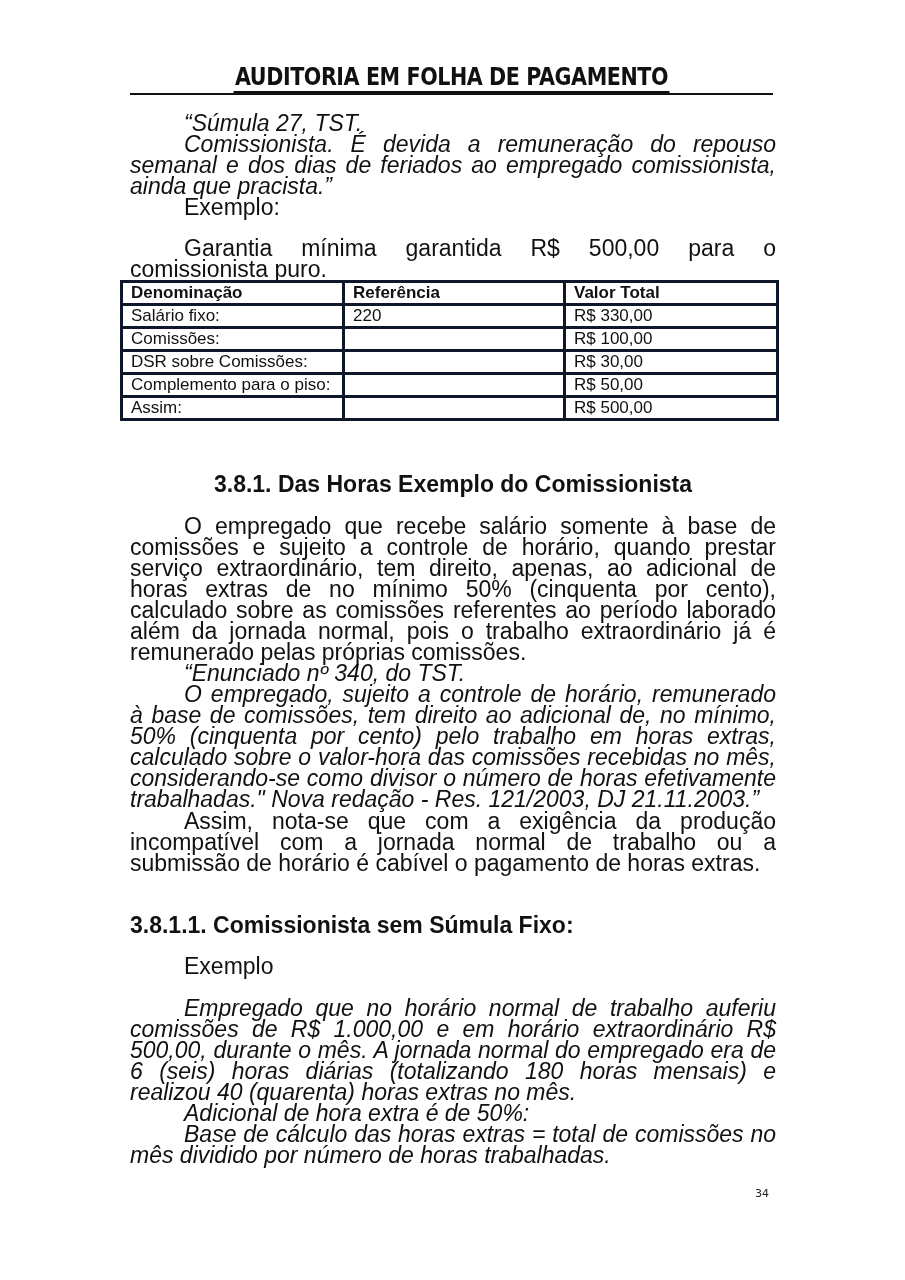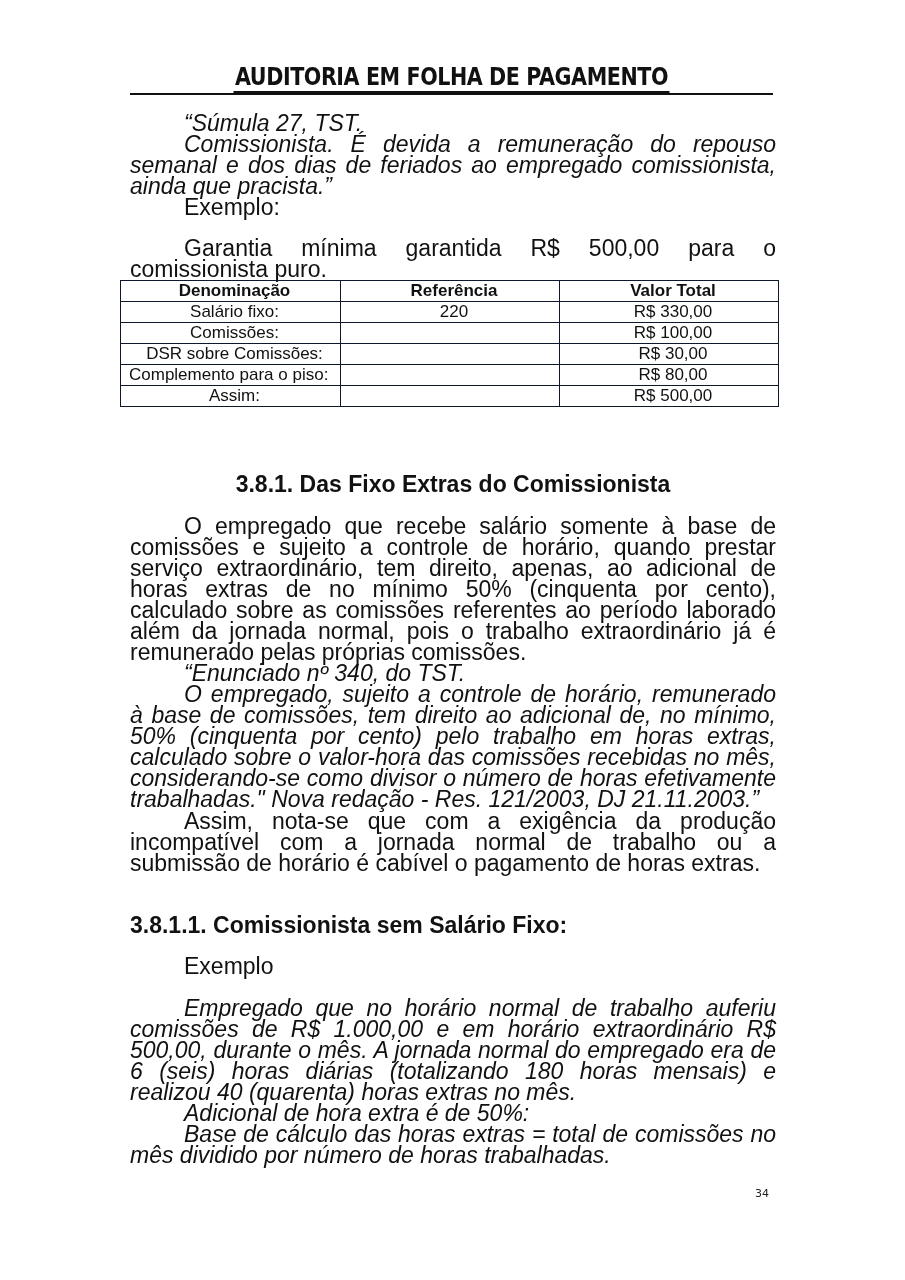--- a/index.html
+++ b/index.html
@@ -66,24 +66,24 @@
     table.doc-table {
       position: absolute;
       left: 120px;
       top: 280px;
       width: 659px;
       border-collapse: collapse;
       font-size: 17px;
       line-height: 20px;
     }
     table.doc-table td, table.doc-table th {
-      border: 1px solid #0f172a;
+      border: 3px solid #0f172a;
       padding: 0 0 0 8px;
       vertical-align: top;
-      text-align: center;
+      text-align: left;
     }
     table.doc-table th { font-weight: bold; }
     .col1 { width: 211px; }
     .col2 { width: 210px; }
     .cell-justify {
       text-align: justify;
       text-align-last: left;
       padding-right: 6px !important;
     }
     .page-number {
@@ -134,42 +134,42 @@
       <td>R$ 100,00</td>
     </tr>
     <tr>
       <td>DSR sobre Comissões:</td>
       <td></td>
       <td>R$ 30,00</td>
     </tr>
     <tr>
       <td class="cell-justify">Complemento para o piso:</td>
       <td></td>
-      <td>R$ 80,00</td>
+      <td>R$ 50,00</td>
     </tr>
     <tr>
       <td>Assim:</td>
       <td></td>
       <td>R$ 500,00</td>
     </tr>
   </tbody>
 </table>
 
-<div class="text bold center" style="top:474px;">3.8.1. Das Fixo Extras do Comissionista</div>
+<div class="text bold center" style="top:474px;">3.8.1. Das Horas Exemplo do Comissionista</div>
 
 <div class="text indent" style="top:516px;">O empregado que recebe salário somente à base de comissões e sujeito a controle de horário, quando prestar serviço extraordinário, tem direito, apenas, ao adicional de horas extras de no mínimo 50% (cinquenta por cento), calculado sobre as comissões referentes ao período laborado além da jornada normal, pois o trabalho extraordinário já é remunerado pelas próprias comissões.</div>
 
 <div class="text italic" style="top:663px;">
   <p class="p indent">“Enunciado nº 340, do TST.</p>
   <p class="p indent">O empregado, sujeito a controle de horário, remunerado à base de comissões, tem direito ao adicional de, no mínimo, 50% (cinquenta por cento) pelo trabalho em horas extras, calculado sobre o valor-hora das comissões recebidas no mês, considerando-se como divisor o número de horas efetivamente trabalhadas." Nova redação - Res. 121/2003, DJ 21.11.2003.”</p>
 </div>
 
 <div class="text indent" style="top:811px;">Assim, nota-se que com a exigência da produção incompatível com a jornada normal de trabalho ou a submissão de horário é cabível o pagamento de horas extras.</div>
 
-<div class="text bold" style="top:915px;">3.8.1.1. Comissionista sem Salário Fixo:</div>
+<div class="text bold" style="top:915px;">3.8.1.1. Comissionista sem Súmula Fixo:</div>
 
 <div class="text indent" style="top:956px;">Exemplo</div>
 
 <div class="text" style="top:998px;font-style:italic;">
   <p class="p indent">Empregado que no horário normal de trabalho auferiu comissões de R$ 1.000,00 e em horário extraordinário R$ 500,00, durante o mês. A jornada normal do empregado era de 6 (seis) horas diárias (totalizando 180 horas mensais) e realizou 40 (quarenta) horas extras no mês.</p>
   <p class="p indent">Adicional de hora extra é de 50%:</p>
   <p class="p indent">Base de cálculo das horas extras = total de comissões no mês dividido por número de horas trabalhadas.</p>
 </div>
 
 <div class="page-number">34</div>

